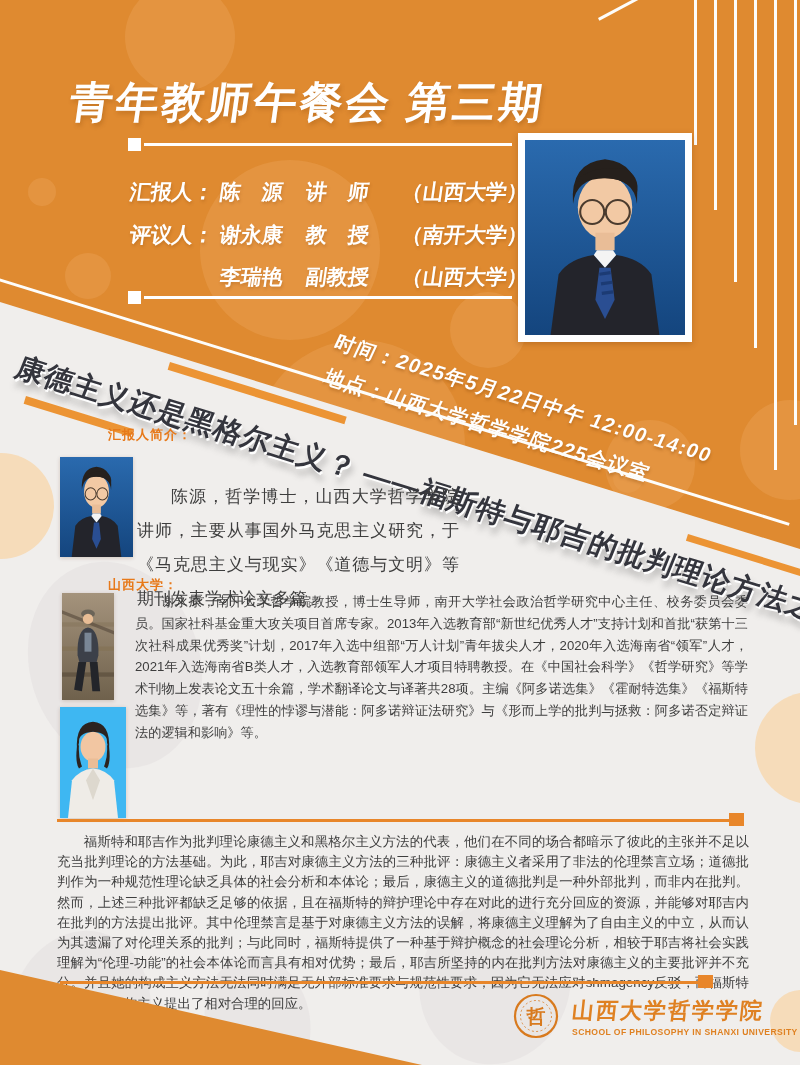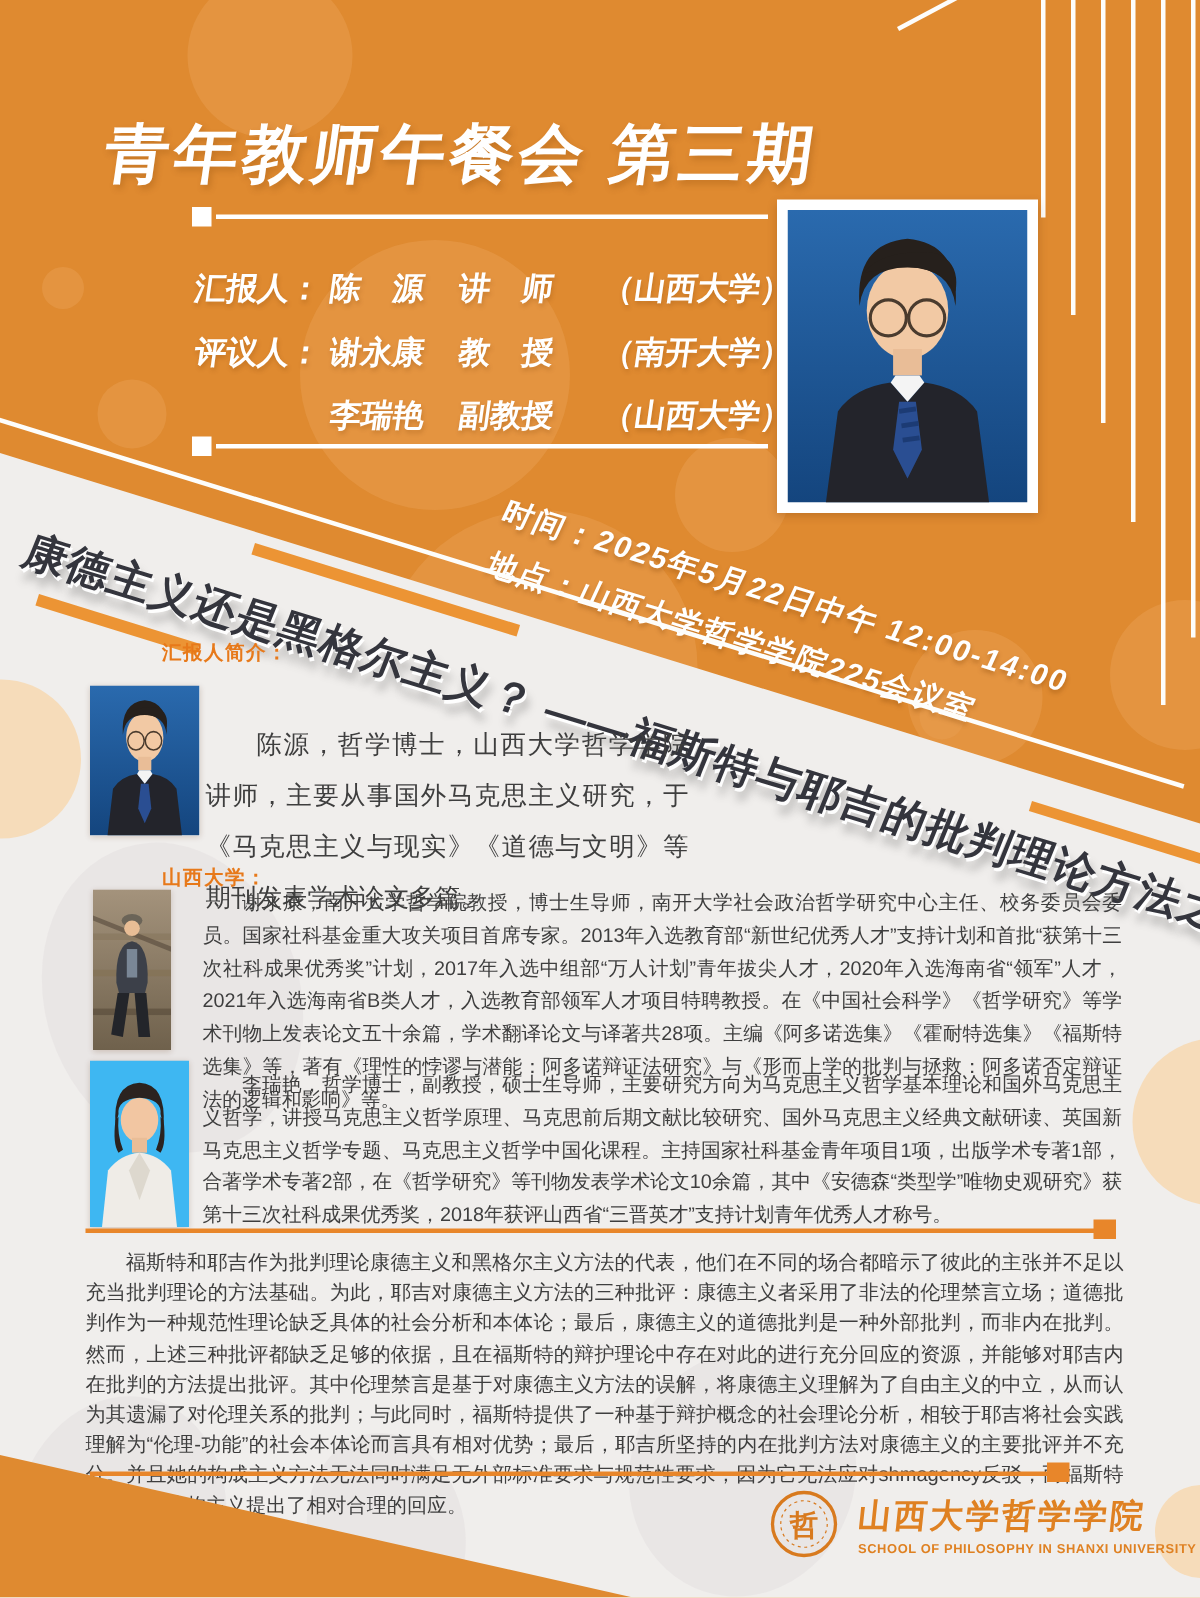--- a/index.html
+++ b/index.html
@@ -205,21 +205,20 @@
       <rect width="66" height="112" fill="#3EB7F2"></rect>
       <ellipse cx="33" cy="40" rx="12.5" ry="15" fill="#F2C6A2"></ellipse>
       <path d="M17 44 Q15 16 33 15 Q51 16 49 44 L47 36 Q48 26 33 25 Q18 26 19 36 Z" fill="#2B2320"></path>
       <path d="M17 40 Q15 56 19 62 L22 60 Q18 50 19 38 Z" fill="#2B2320"></path>
       <path d="M49 40 Q51 56 47 62 L44 60 Q48 50 47 38 Z" fill="#2B2320"></path>
       <rect x="28" y="52" width="10" height="10" fill="#E9BD97"></rect>
       <path d="M8 112 L12 74 Q20 63 33 62 Q46 63 54 74 L58 112 Z" fill="#EFECE7"></path>
       <path d="M33 62 L26 74 L33 94 L40 74 Z" fill="#DDD8CE"></path>
     </svg>
   </div>
-  <div class="abs bio bio-small" style="top:712px;">李瑞艳，哲学博士，副教授，硕士生导师，主要研究方向为马克思主义哲学基本理论和国外马克思主义哲学，讲授马克思主义哲学原理、马克思前后期文献比较研究、国外马克思主义经典文献研读、英国新马克思主义哲学专题、马克思主义哲学中国化课程。主持国家社科基金青年项目1项，出版学术专著1部，合著学术专著2部，在《哲学研究》等刊物发表学术论文10余篇，其中《安德森“类型学”唯物史观研究》获第十三次社科成果优秀奖，2018年获评山西省“三晋英才”支持计划青年优秀人才称号。</div>
 
   <div class="abs odiv" style="left:57px;top:819px;width:685px;"></div>
   <div class="abs osq" style="left:729px;top:813px;"></div>
 
   <div class="abs abstract">福斯特和耶吉作为批判理论康德主义和黑格尔主义方法的代表，他们在不同的场合都暗示了彼此的主张并不足以充当批判理论的方法基础。为此，耶吉对康德主义方法的三种批评：康德主义者采用了非法的伦理禁言立场；道德批判作为一种规范性理论缺乏具体的社会分析和本体论；最后，康德主义的道德批判是一种外部批判，而非内在批判。然而，上述三种批评都缺乏足够的依据，且在福斯特的辩护理论中存在对此的进行充分回应的资源，并能够对耶吉内在批判的方法提出批评。其中伦理禁言是基于对康德主义方法的误解，将康德主义理解为了自由主义的中立，从而认为其遗漏了对伦理关系的批判；与此同时，福斯特提供了一种基于辩护概念的社会理论分析，相较于耶吉将社会实践理解为“伦理-功能”的社会本体论而言具有相对优势；最后，耶吉所坚持的内在批判方法对康德主义的主要批评并不充分。并且她的构成主义方法无法同时满足无外部标准要求与规范性要求，因为它无法应对shmagency反驳，而福斯特的康德式建构主义提出了相对合理的回应。</div>
 
   <div class="abs odiv" style="left:60px;top:981px;width:652px;"></div>
   <div class="abs osq" style="left:698px;top:975px;"></div>
 
   <div class="abs corner-tri"></div>

